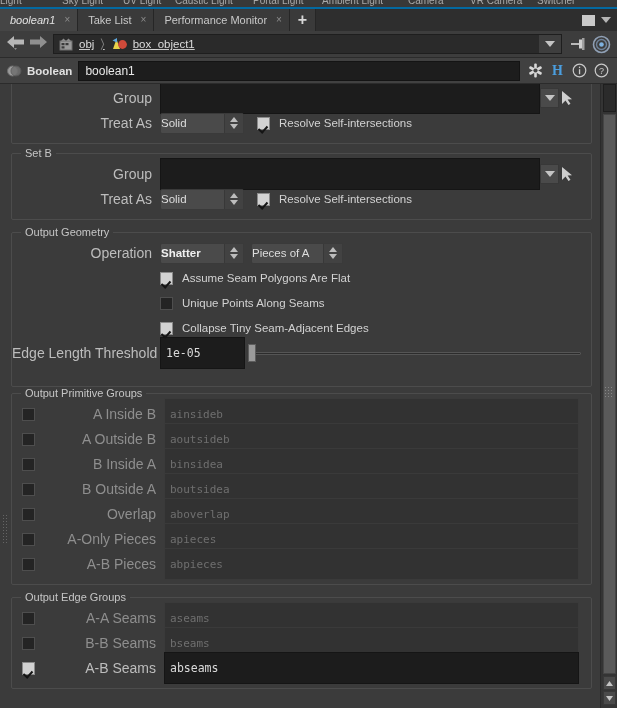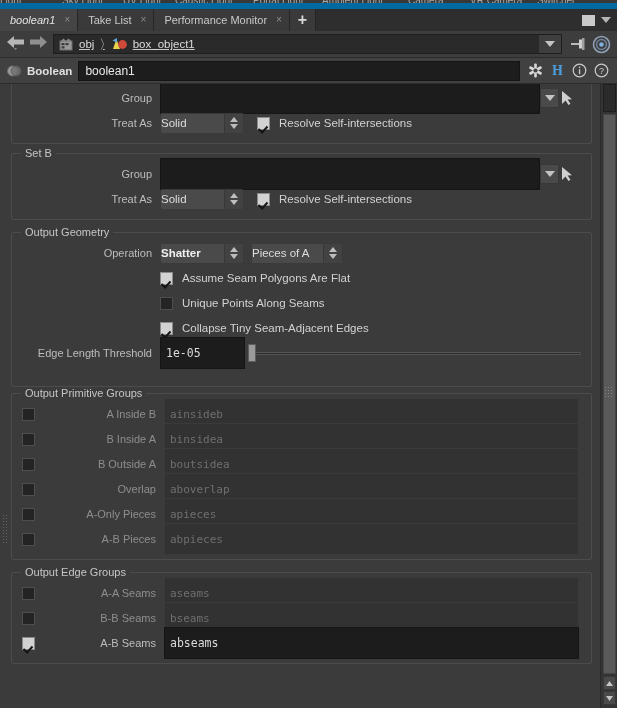--- a/index.html
+++ b/index.html
@@ -10,21 +10,21 @@
     font-size: 11px;
     color: #c8c8c8;
     overflow: hidden;
   }
   #app { position: relative; width: 617px; height: 708px; }
 
   
   .toolstrip {
     position: absolute; left: 0; top: 0; width: 617px; height: 9px;
     background: #383838; overflow: hidden;
-    border-bottom: 6px solid #0369a1;
+    border-bottom: 2px solid #0369a1;
   }
   .toolstrip .tlabel {
     position: absolute; top: -5px; font-size: 10px; color: #a9a9a9; white-space: nowrap;
   }
 
   
   .tabbar {
     position: absolute; left: 0; top: 9px; width: 617px; height: 22px;
     background: #2e2e2e; display: flex; align-items: stretch;
   }
@@ -104,21 +104,21 @@
     position: relative; padding: 9px 0 9px 0;
   }
   .fold > .foldlabel {
     position: absolute; top: -7px; left: 9px; background: #3b3b3b;
     padding: 0 4px; font-size: 11px; color: #c6c6c6;
   }
   .row { display: flex; align-items: center; height: 22px; margin-bottom: 3px; }
   .row:last-child { margin-bottom: 0; }
   .lbl {
     width: 148px; text-align: right; padding-right: 8px;
-    font-size: 11px; color: #bdbdbd; flex: none; white-space: nowrap;
+    font-size: 14px; color: #bdbdbd; flex: none; white-space: nowrap;
   }
   .lbl.dim { color: #8e8e8e; }
 
   .strfield {
     height: 20px; background: #1c1c1c; border: 1px solid #151515;
     display: flex; align-items: center; padding: 15px 5px;
     color: #dadada; font-size: 11.5px;
   }
   .strfield.ghost { background: #323232; border-color: #3a3a3a; color: #6f6f6f;
                     font-family: "DejaVu Sans Mono", monospace; font-size: 11px; }
@@ -442,20 +442,29 @@
             </div>
             <div class="lbl dim" style="width: 120px;">A Inside B</div>
             <div class="strfield ghost" style="width: 415px;">
               <span>ainsideb</span>
             </div>
           </div>
           <div class="row" style="height: 22px;">
             <div style="width: 32px; display: flex; justify-content: center; flex: 0 0 auto;">
               <span class="chk off"></span>
             </div>
+            <div class="lbl dim" style="width: 120px;">A Outside B</div>
+            <div class="strfield ghost" style="width: 415px;">
+              <span>aoutsideb</span>
+            </div>
+          </div>
+          <div class="row" style="height: 22px;">
+            <div style="width: 32px; display: flex; justify-content: center; flex: 0 0 auto;">
+              <span class="chk off"></span>
+            </div>
             <div class="lbl dim" style="width: 120px;">B Inside A</div>
             <div class="strfield ghost" style="width: 415px;">
               <span>binsidea</span>
             </div>
           </div>
           <div class="row" style="height: 22px;">
             <div style="width: 32px; display: flex; justify-content: center; flex: 0 0 auto;">
               <span class="chk off"></span>
             </div>
             <div class="lbl dim" style="width: 120px;">B Outside A</div>

